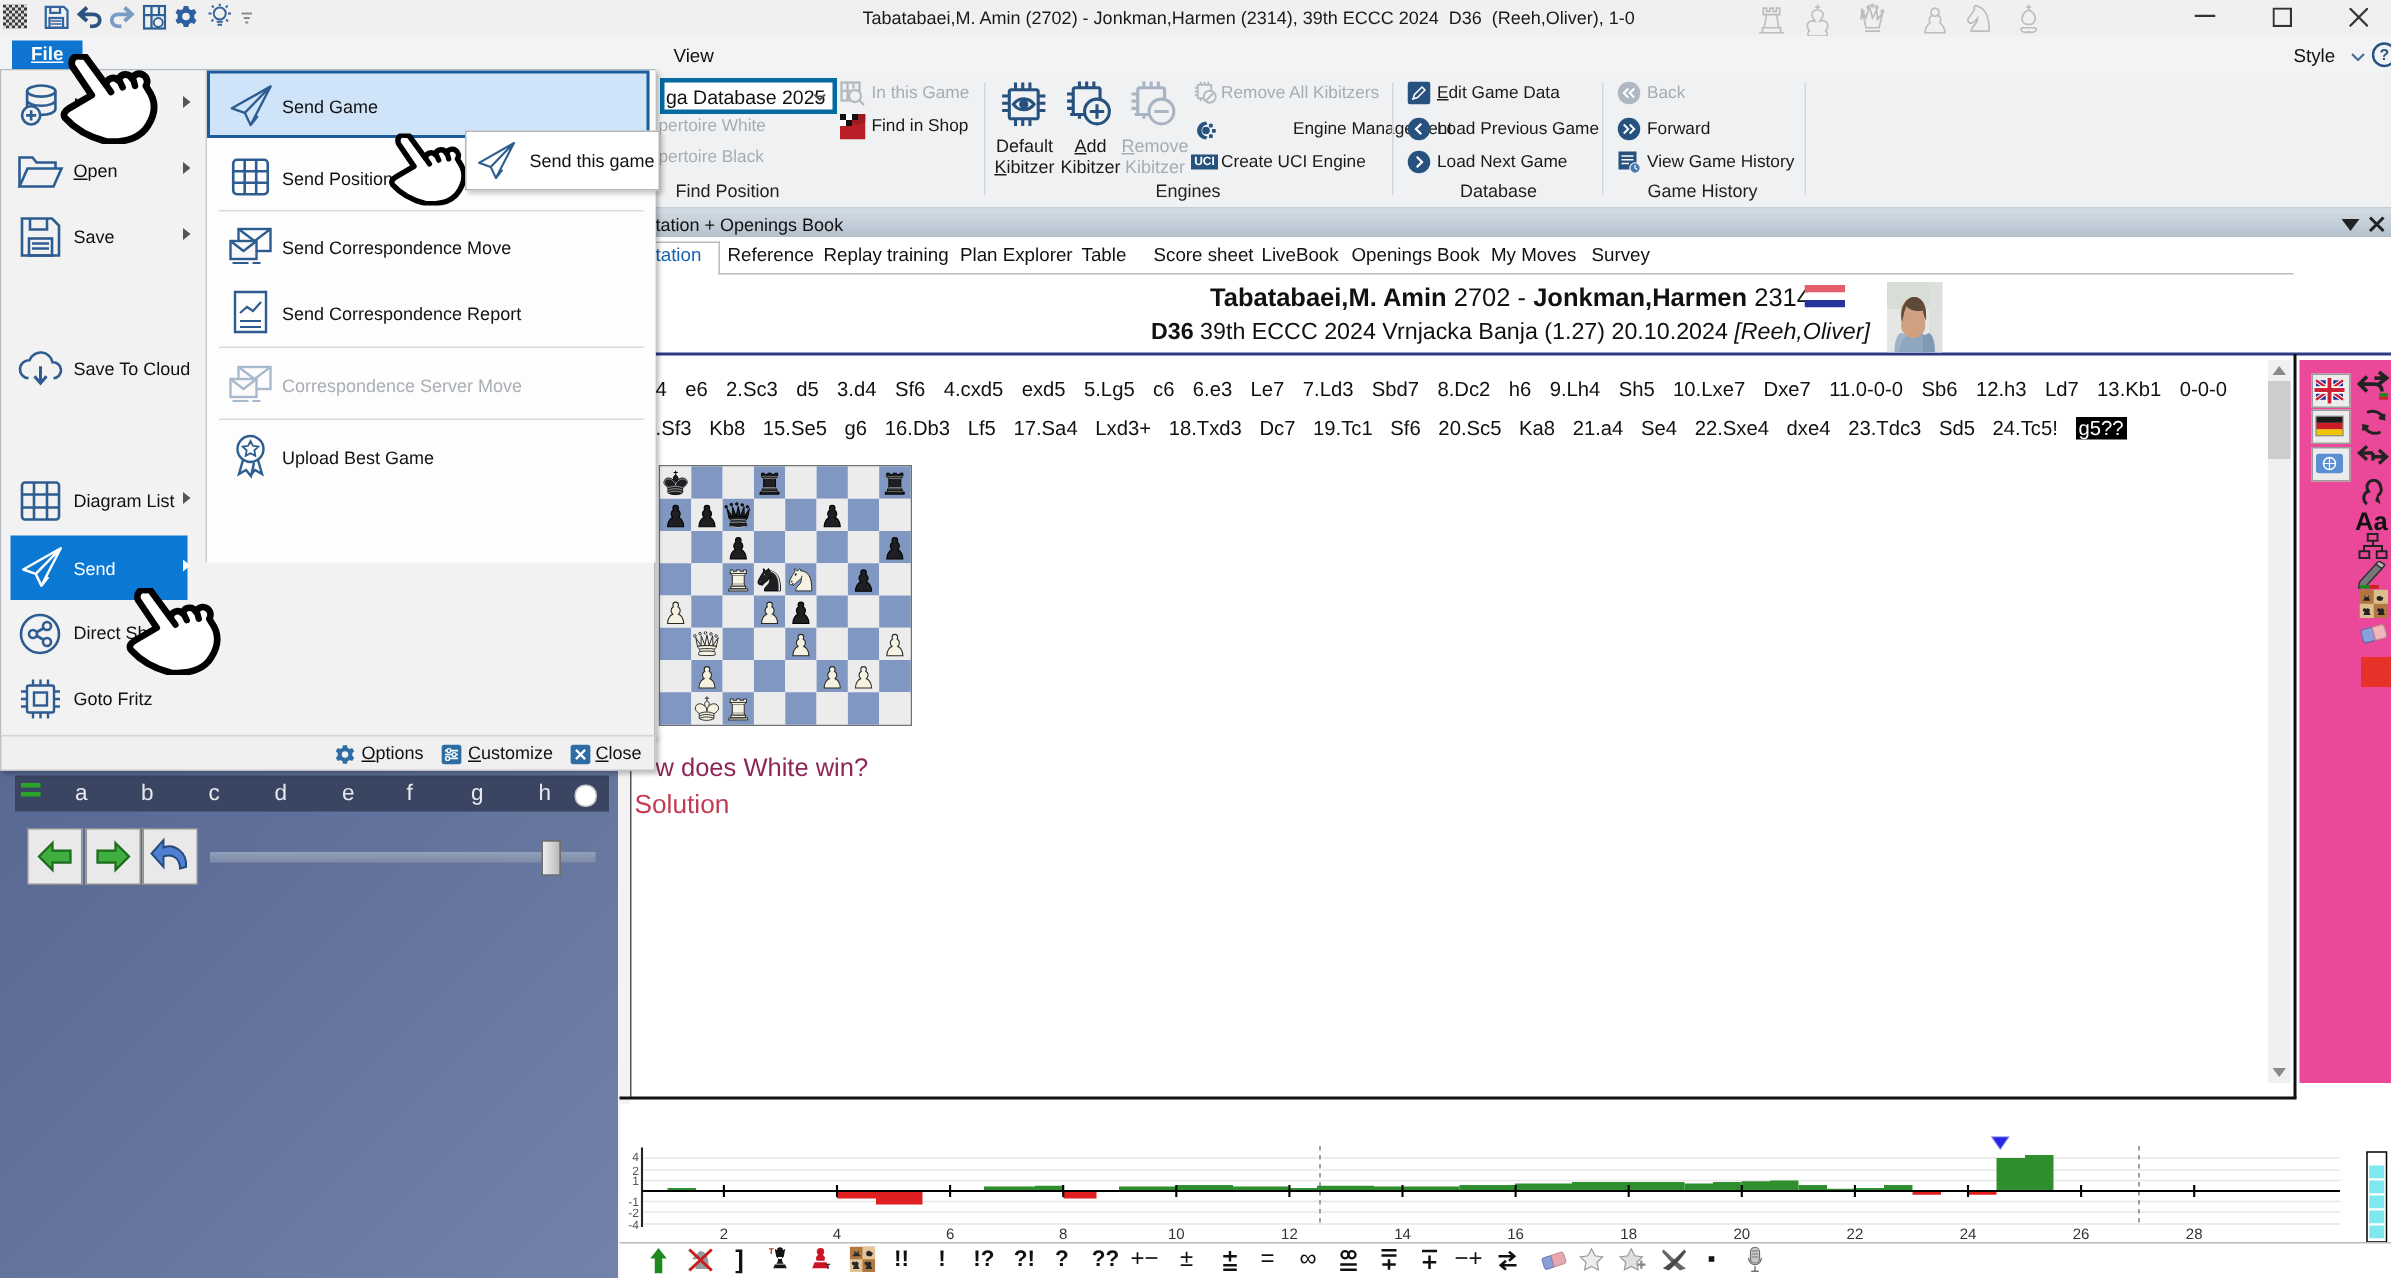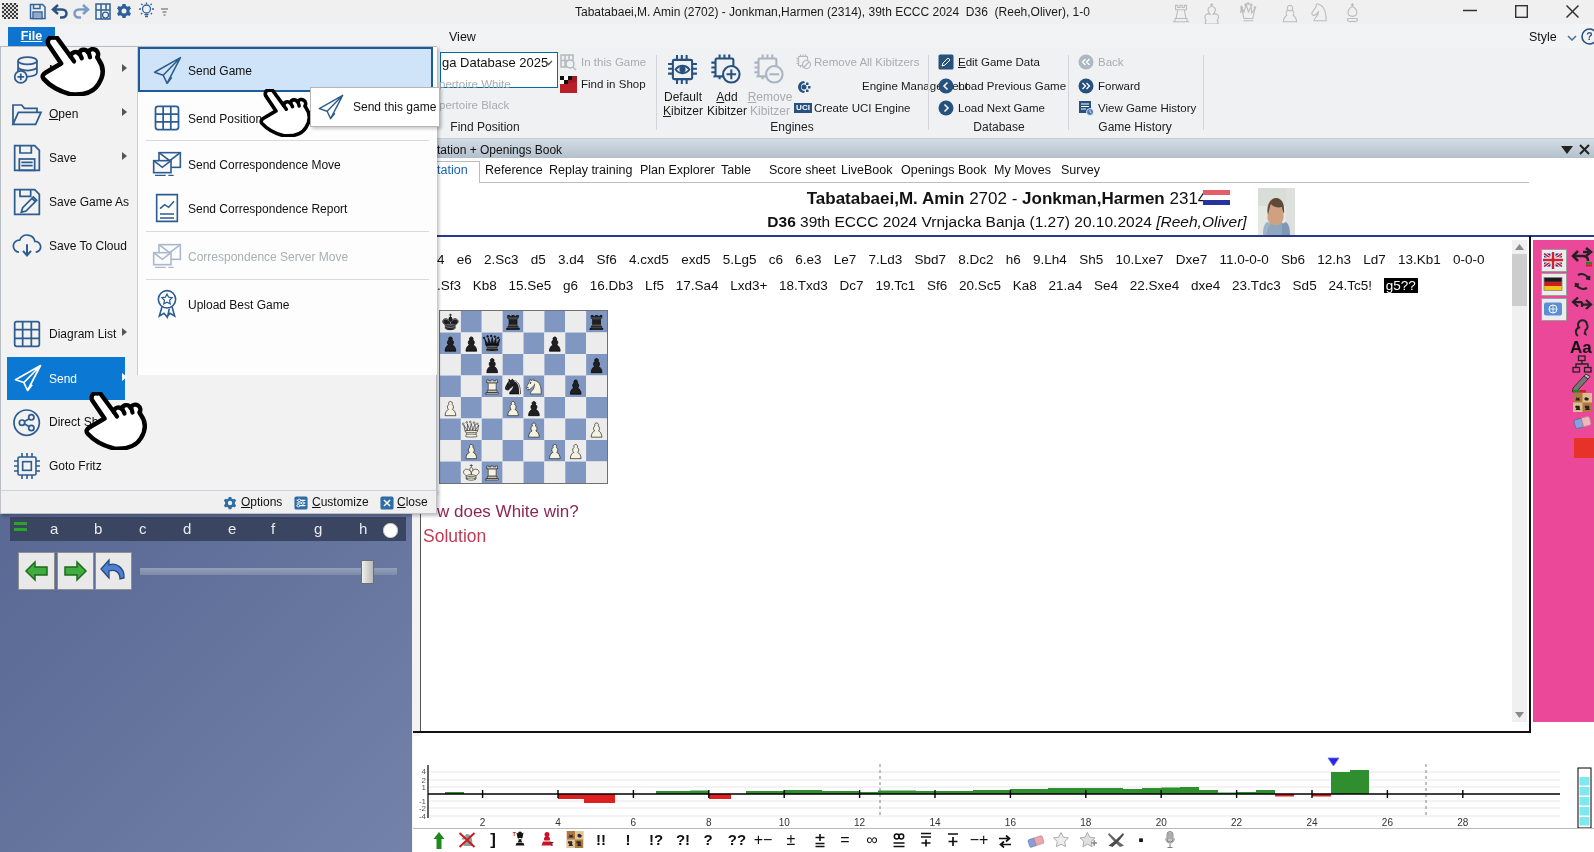--- a/index.html
+++ b/index.html
@@ -181,21 +181,21 @@
 <div class="abs" style="left:449px;top:30px;font-size:12.5px;color:#111;">View</div>
 <div class="abs" style="left:1529px;top:30px;font-size:12.5px;color:#111;">Style</div>
 <svg class="abs" style="left:1567px;top:35px" width="10" height="6" viewBox="0 0 10 6">
     <path d="M1 1 L5 5 L9 1" stroke="#4a6f96" stroke-width="1.5" fill="none"></path>
   </svg>
 <svg class="abs" style="left:1581px;top:28px" width="17" height="17" viewBox="0 0 17 17">
     <circle cx="8.5" cy="8.5" r="7.5" fill="none" stroke="#27517e" stroke-width="1.6"></circle>
     <text x="8.5" y="12.2" font-size="10.5" font-weight="bold" fill="#27517e" text-anchor="middle" font-family="Liberation Sans">?</text>
   </svg>
 
-<div class="abs" style="left:440px;top:52px;width:118px;height:36px;background:#fff;border:1px solid #0369a1;box-sizing:border-box;overflow:hidden;">
+<div class="abs" style="left:440px;top:52px;width:118px;height:24px;background:#fff;border:3px solid #0369a1;box-sizing:border-box;overflow:hidden;">
     <span style="position:absolute;left:1px;top:2px;font-size:13px;color:#111;white-space:nowrap;">ga Database 2025</span>
     <svg style="position:absolute;right:4px;top:7px" width="9" height="6" viewBox="0 0 9 6">
       <path d="M1 1 L4.5 4.5 L8 1" stroke="#555" stroke-width="1.3" fill="none"></path>
     </svg>
   </div>
 <div class="abs rtxt gray" style="left:439px;top:78px;">pertoire White</div>
 <div class="abs rtxt gray" style="left:439px;top:99px;">pertoire Black</div>
 <svg class="abs" style="left:560px;top:54px" width="17" height="17" viewBox="0 0 34 34">
     <g stroke="#b3b9c0" stroke-width="3" fill="none">
       <rect x="2" y="2" width="24" height="24"></rect>
@@ -824,30 +824,20 @@
           <g stroke="#2d5c90" stroke-width="2.6" fill="none">
             <path d="M4 4 h30 l7 7 v30 h-37 z"></path>
             <path d="M12 4 v11 h17 v-11"></path>
             <rect x="11" y="24" width="23" height="17"></rect>
             <path d="M14 29 h17 M14 34 h17"></path>
           </g>
         </svg>
         <span class="lbl">Save</span>
         <span class="arr"></span>
       </div>
-    <div class="mitem" style="top:133px;">
-        <svg style="position:absolute;left:11px;top:7px" width="30" height="30" viewBox="0 0 45 45">
-          <g stroke="#2d5c90" stroke-width="2.6" fill="none">
-            <path d="M4 4 h30 l7 7 v30 h-37 z"></path>
-            <path d="M12 4 v10 h16 v-10"></path>
-            <path d="M14 38 l2 -7 16 -16 5 5 -16 16 z M30 17 l5 5"></path>
-          </g>
-        </svg>
-        <span class="lbl">Save Game As</span>
-      </div>
     <div class="mitem" style="top:177px;">
         <svg style="position:absolute;left:10px;top:8px" width="32" height="29" viewBox="0 0 48 43">
           <g stroke="#2d5c90" stroke-width="2.6" fill="none">
             <path d="M12 30 a9 9 0 0 1 1 -18 a12 12 0 0 1 23 2 a8 8 0 0 1 1 16"></path>
             <path d="M24 18 v16 M18 28 l6 7 6 -7" stroke-width="3"></path>
           </g>
         </svg>
         <span class="lbl">Save To Cloud</span>
       </div>
     <div class="mitem" style="top:265px;">

